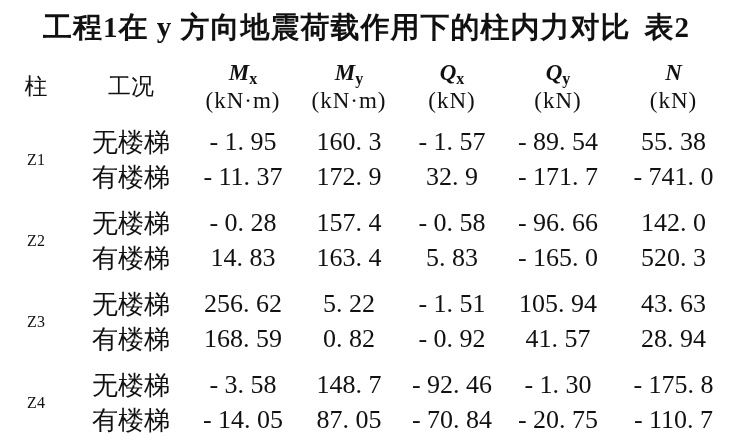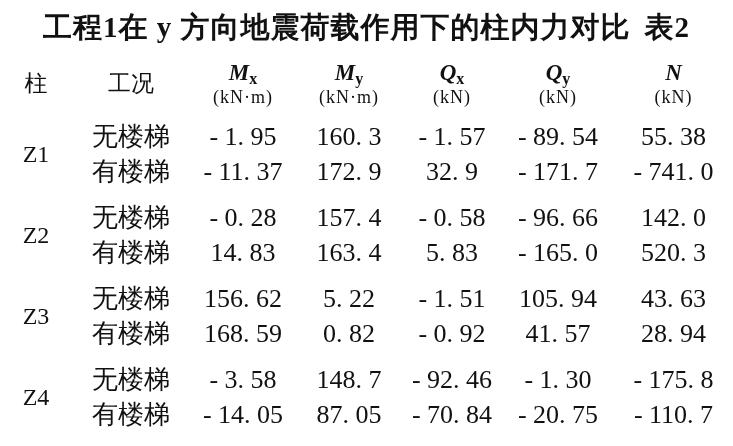--- a/index.html
+++ b/index.html
@@ -60,30 +60,30 @@
   }
   th .sym i {
     font-style: italic;
     font-family: "Liberation Serif", "DejaVu Serif", serif;
   }
   th .sym sub {
     font-size: 16px;
     vertical-align: -4px;
   }
   th .unit {
-    font-size: 18px;
+    font-size: 23px;
     letter-spacing: 1px;
   }
   td {
     font-size: 26px;
     height: 35px;
     white-space: nowrap;
   }
   td.zcell {
-    font-size: 24px;
+    font-size: 16px;
   }
   tr.gfirst td { padding-top: 11px; }
   tbody tr:first-child td { padding-top: 6px; }
 </style>
 </head>
 <body>
 
 <div class="page">
 
   <h1 class="title">
@@ -160,21 +160,21 @@
         <td>14. 83</td>
         <td>163. 4</td>
         <td>5. 83</td>
         <td>- 165. 0</td>
         <td>520. 3</td>
       </tr>
 
       <tr class="gfirst">
         <td class="zcell" rowspan="2">Z3</td>
         <td>无楼梯</td>
-        <td>156. 62</td>
+        <td>256. 62</td>
         <td>5. 22</td>
         <td>- 1. 51</td>
         <td>105. 94</td>
         <td>43. 63</td>
       </tr>
       <tr>
         <td>有楼梯</td>
         <td>168. 59</td>
         <td>0. 82</td>
         <td>- 0. 92</td>

